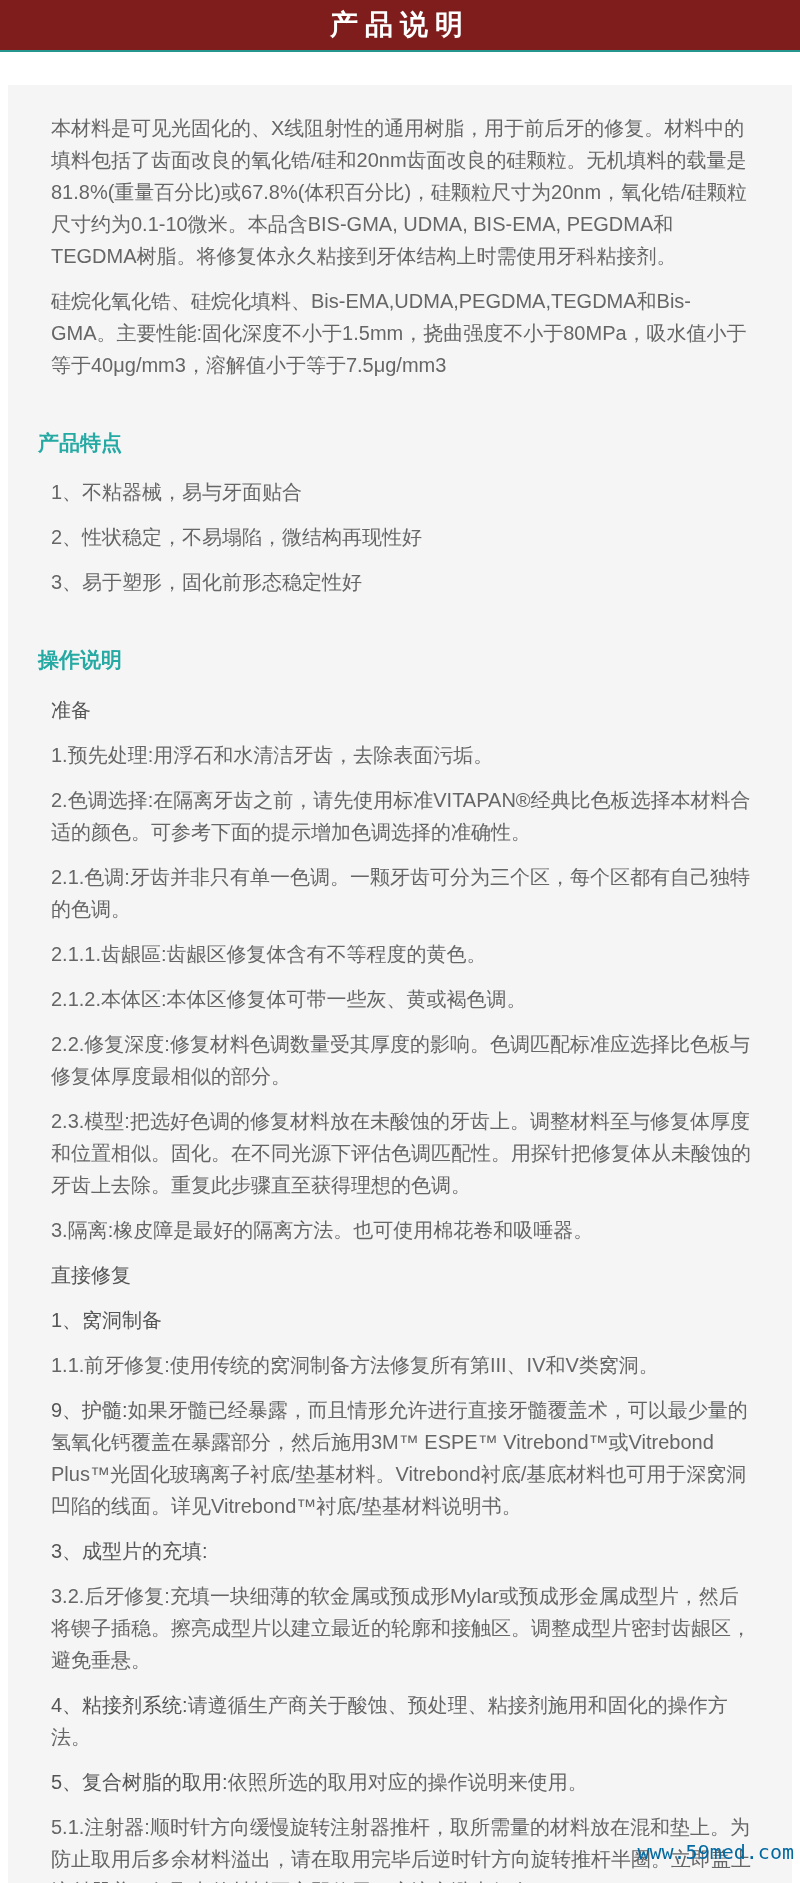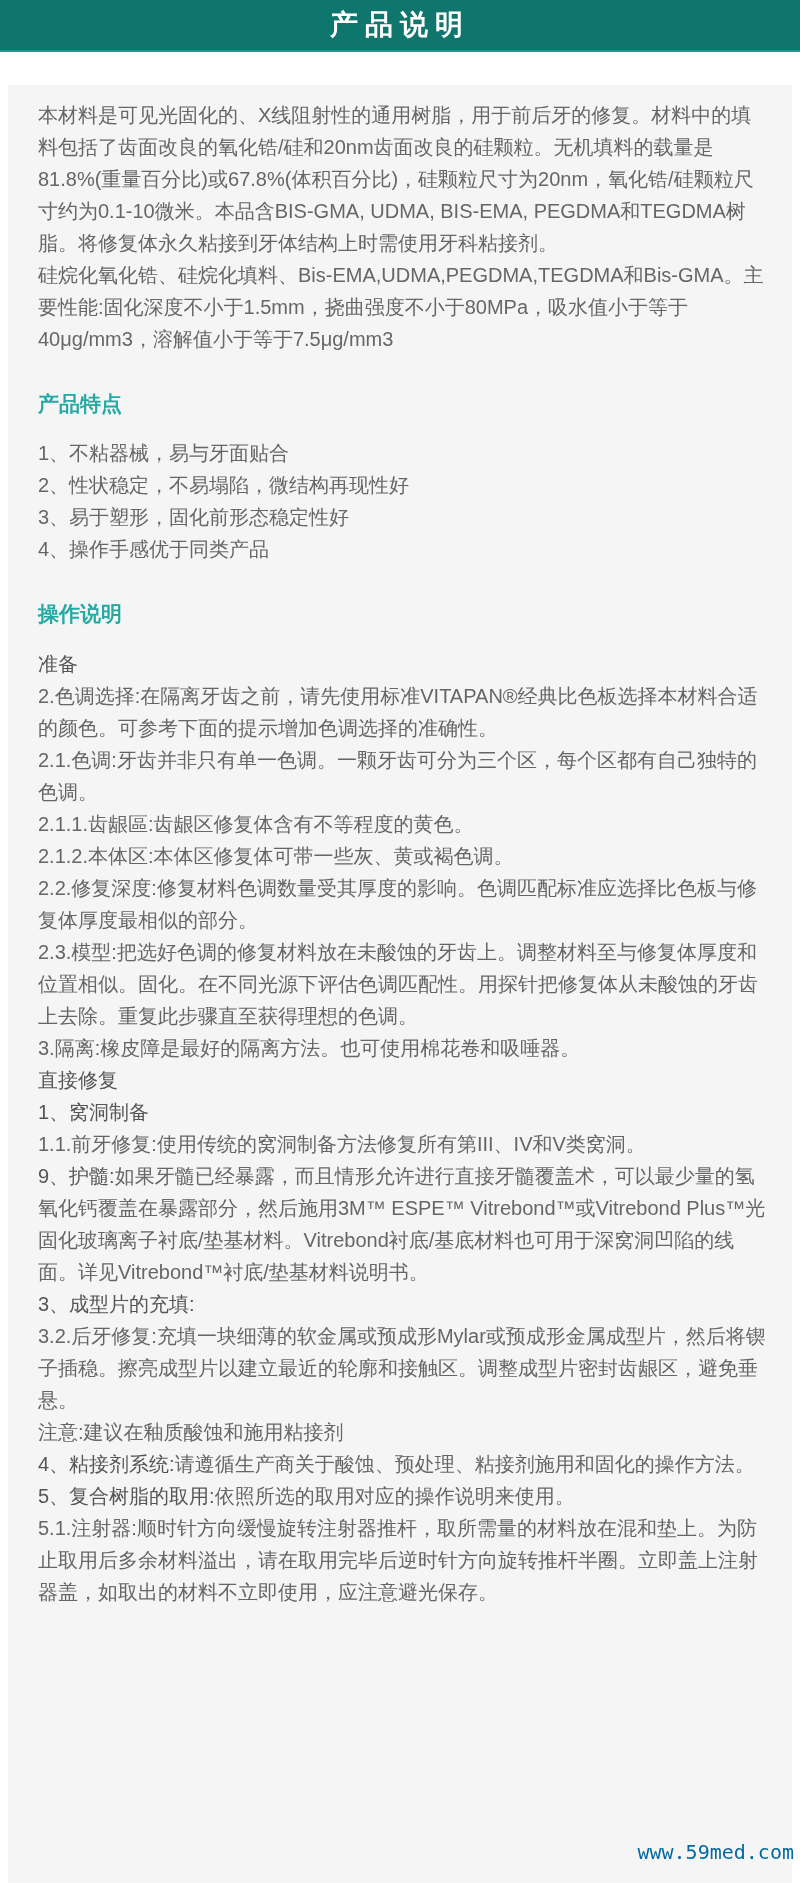--- a/index.html
+++ b/index.html
@@ -2,33 +2,33 @@
 <html lang="zh"><head>
 <meta charset="utf-8">
 <style>
   html,body{margin:0;padding:0;}
   body{
     width:800px;height:1883px;overflow:hidden;background:#ffffff;
     font-family:"Liberation Sans","DejaVu Sans",sans-serif;
     color:#666666;position:relative;
   }
   .header-bar{
-    height:50px;background:#0f766e;border-bottom:2px solid #27968f;
+    height:50px;background:#7f1d1d;border-bottom:2px solid #27968f;
     display:flex;align-items:center;justify-content:center;
   }
   .header-bar h1{
     margin:0;color:#ffffff;font-size:28px;font-weight:bold;letter-spacing:7px;
   }
   .card{
     margin:33px 8px 0;background:#f5f5f6;
     box-sizing:border-box;min-height:1798px;
     padding:14px 26px 40px 30px;
     font-size:20px;line-height:32px;
   }
-  p{margin:0;}
+  p{margin:13px;}
   .section-heading{
     color:#25a9a3;font-size:21px;font-weight:bold;
     margin-top:33px;line-height:32px;
   }
   .cols{display:flex;margin-right:-24px;}
   .col-left{width:410px;flex:none;}
   .col-right{flex:1;min-width:0;}
   .op-block .lead{font-weight:normal;color:#555555;}
   .watermark{
     position:absolute;top:1840px;right:6px;
@@ -48,41 +48,40 @@
   <p>本材料是可见光固化的、X线阻射性的通用树脂，用于前后牙的修复。材料中的填料包括了齿面改良的氧化锆/硅和20nm齿面改良的硅颗粒。无机填料的载量是81.8%(重量百分比)或67.8%(体积百分比)，硅颗粒尺寸为20nm，氧化锆/硅颗粒尺寸约为0.1-10微米。本品含BIS-GMA, UDMA, BIS-EMA, PEGDMA和TEGDMA树脂。将修复体永久粘接到牙体结构上时需使用牙科粘接剂。</p>
 
   <p>硅烷化氧化锆、硅烷化填料、Bis-EMA,UDMA,PEGDMA,TEGDMA和Bis-GMA。主要性能:固化深度不小于1.5mm，挠曲强度不小于80MPa，吸水值小于等于40μg/mm3，溶解值小于等于7.5μg/mm3</p>
 
   <div class="cols">
     <div class="col-left">
       <h2 class="section-heading">产品特点</h2>
       <p>1、不粘器械，易与牙面贴合</p>
       <p>2、性状稳定，不易塌陷，微结构再现性好</p>
       <p>3、易于塑形，固化前形态稳定性好</p>
-      <p>4、操作手感优于同类产品</p>
     </div>
   </div>
 
   <h2 class="section-heading">操作说明</h2>
 
   <p class="op-block"><span class="lead">准备</span><span></span></p>
+  <p class="op-block"><span class="lead"></span><span>1.预先处理:用浮石和水清洁牙齿，去除表面污垢。</span></p>
   <p class="op-block"><span class="lead"></span><span>2.色调选择:在隔离牙齿之前，请先使用标准VITAPAN®经典比色板选择本材料合适的颜色。可参考下面的提示增加色调选择的准确性。</span></p>
   <p class="op-block"><span class="lead"></span><span>2.1.色调:牙齿并非只有单一色调。一颗牙齿可分为三个区，每个区都有自己独特的色调。</span></p>
   <p class="op-block"><span class="lead"></span><span>2.1.1.齿龈區:齿龈区修复体含有不等程度的黄色。</span></p>
   <p class="op-block"><span class="lead"></span><span>2.1.2.本体区:本体区修复体可带一些灰、黄或褐色调。</span></p>
   <p class="op-block"><span class="lead"></span><span>2.2.修复深度:修复材料色调数量受其厚度的影响。色调匹配标准应选择比色板与修复体厚度最相似的部分。</span></p>
   <p class="op-block"><span class="lead"></span><span>2.3.模型:把选好色调的修复材料放在未酸蚀的牙齿上。调整材料至与修复体厚度和位置相似。固化。在不同光源下评估色调匹配性。用探针把修复体从未酸蚀的牙齿上去除。重复此步骤直至获得理想的色调。</span></p>
   <p class="op-block"><span class="lead"></span><span>3.隔离:橡皮障是最好的隔离方法。也可使用棉花卷和吸唾器。</span></p>
   <p class="op-block"><span class="lead">直接修复</span><span></span></p>
   <p class="op-block"><span class="lead">1、窝洞制备</span><span></span></p>
   <p class="op-block"><span class="lead"></span><span>1.1.前牙修复:使用传统的窝洞制备方法修复所有第III、IV和V类窝洞。</span></p>
   <p class="op-block"><span class="lead">9、护髓:</span><span>如果牙髓已经暴露，而且情形允许进行直接牙髓覆盖术，可以最少量的氢氧化钙覆盖在暴露部分，然后施用3M™ ESPE™ Vitrebond™或Vitrebond Plus™光固化玻璃离子衬底/垫基材料。Vitrebond衬底/基底材料也可用于深窝洞凹陷的线面。详见Vitrebond™衬底/垫基材料说明书。</span></p>
   <p class="op-block"><span class="lead">3、成型片的充填:</span><span></span></p>
   <p class="op-block"><span class="lead"></span><span>3.2.后牙修复:充填一块细薄的软金属或预成形Mylar或预成形金属成型片，然后将锲子插稳。擦亮成型片以建立最近的轮廓和接触区。调整成型片密封齿龈区，避免垂悬。</span></p>
-  <p class="op-block"><span class="lead"></span><span>注意:建议在釉质酸蚀和施用粘接剂</span></p>
   <p class="op-block"><span class="lead">4、粘接剂系统:</span><span>请遵循生产商关于酸蚀、预处理、粘接剂施用和固化的操作方法。</span></p>
   <p class="op-block"><span class="lead">5、复合树脂的取用:</span><span>依照所选的取用对应的操作说明来使用。</span></p>
   <p class="op-block"><span class="lead"></span><span>5.1.注射器:顺时针方向缓慢旋转注射器推杆，取所需量的材料放在混和垫上。为防止取用后多余材料溢出，请在取用完毕后逆时针方向旋转推杆半圈。立即盖上注射器盖，如取出的材料不立即使用，应注意避光保存。</span></p>
   <p class="op-block"><span class="lead"></span></p>
 
 </main>
 
 <div class="watermark">www.59med.com</div>
 
 </body></html>

